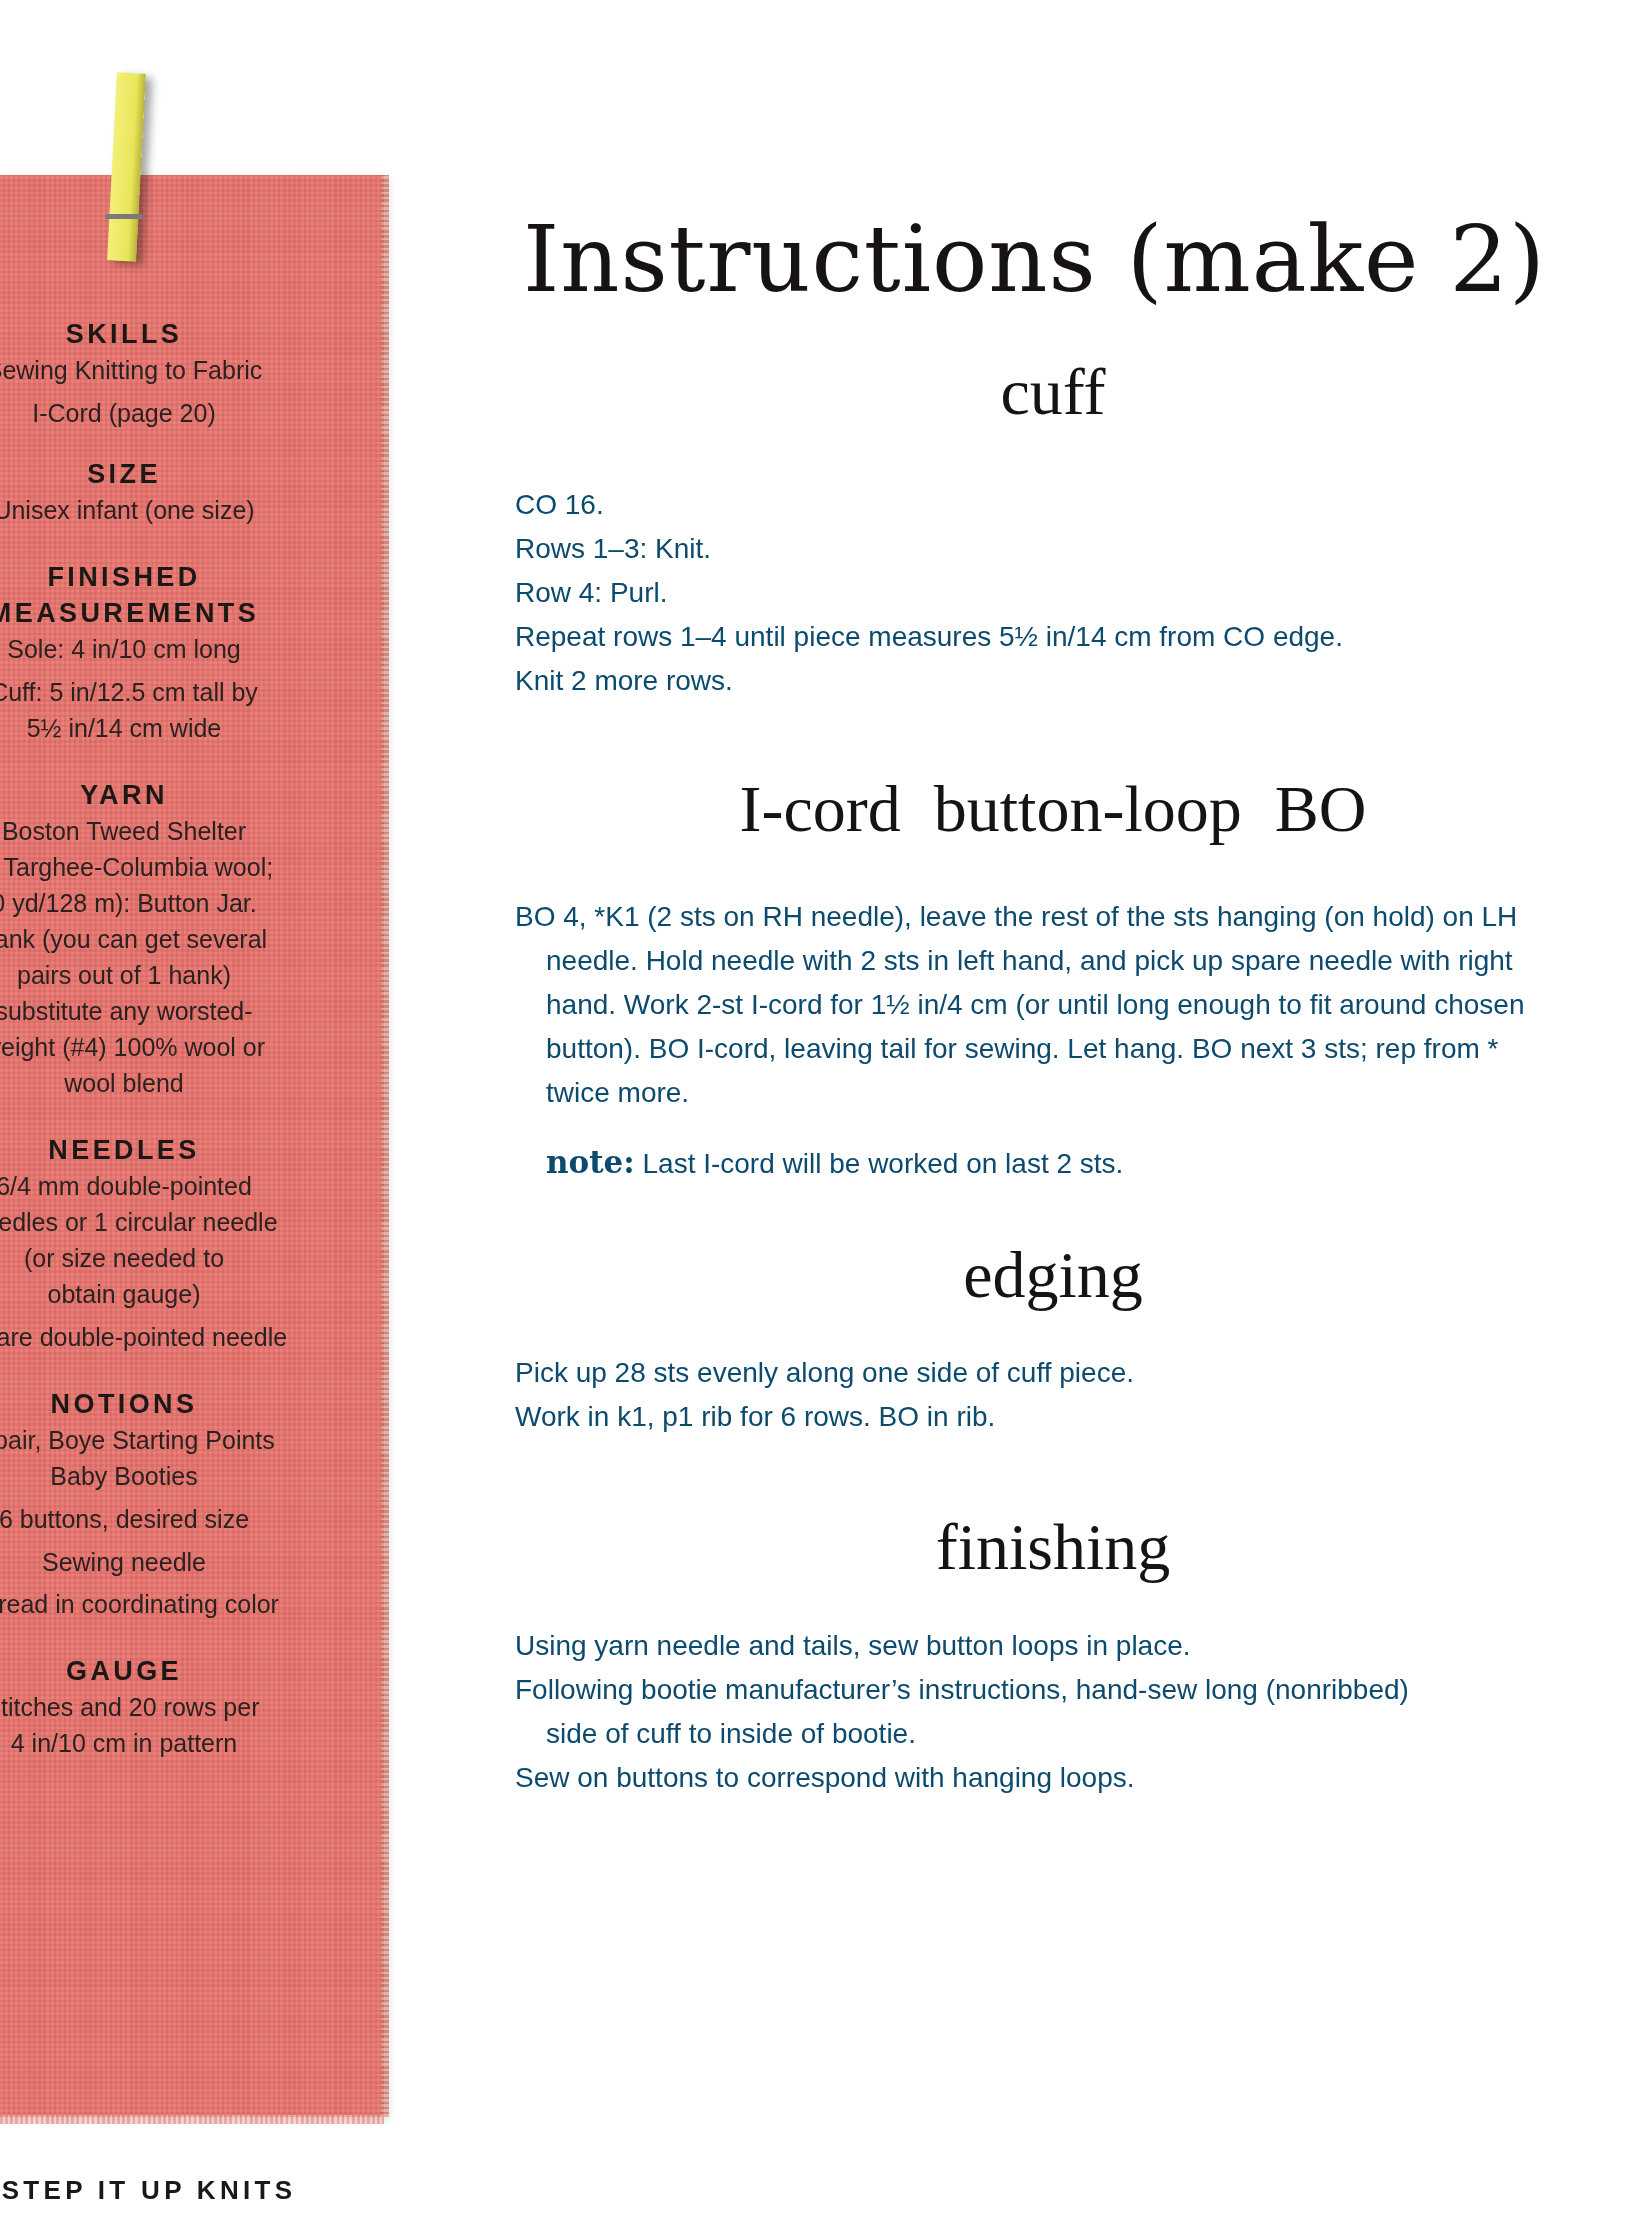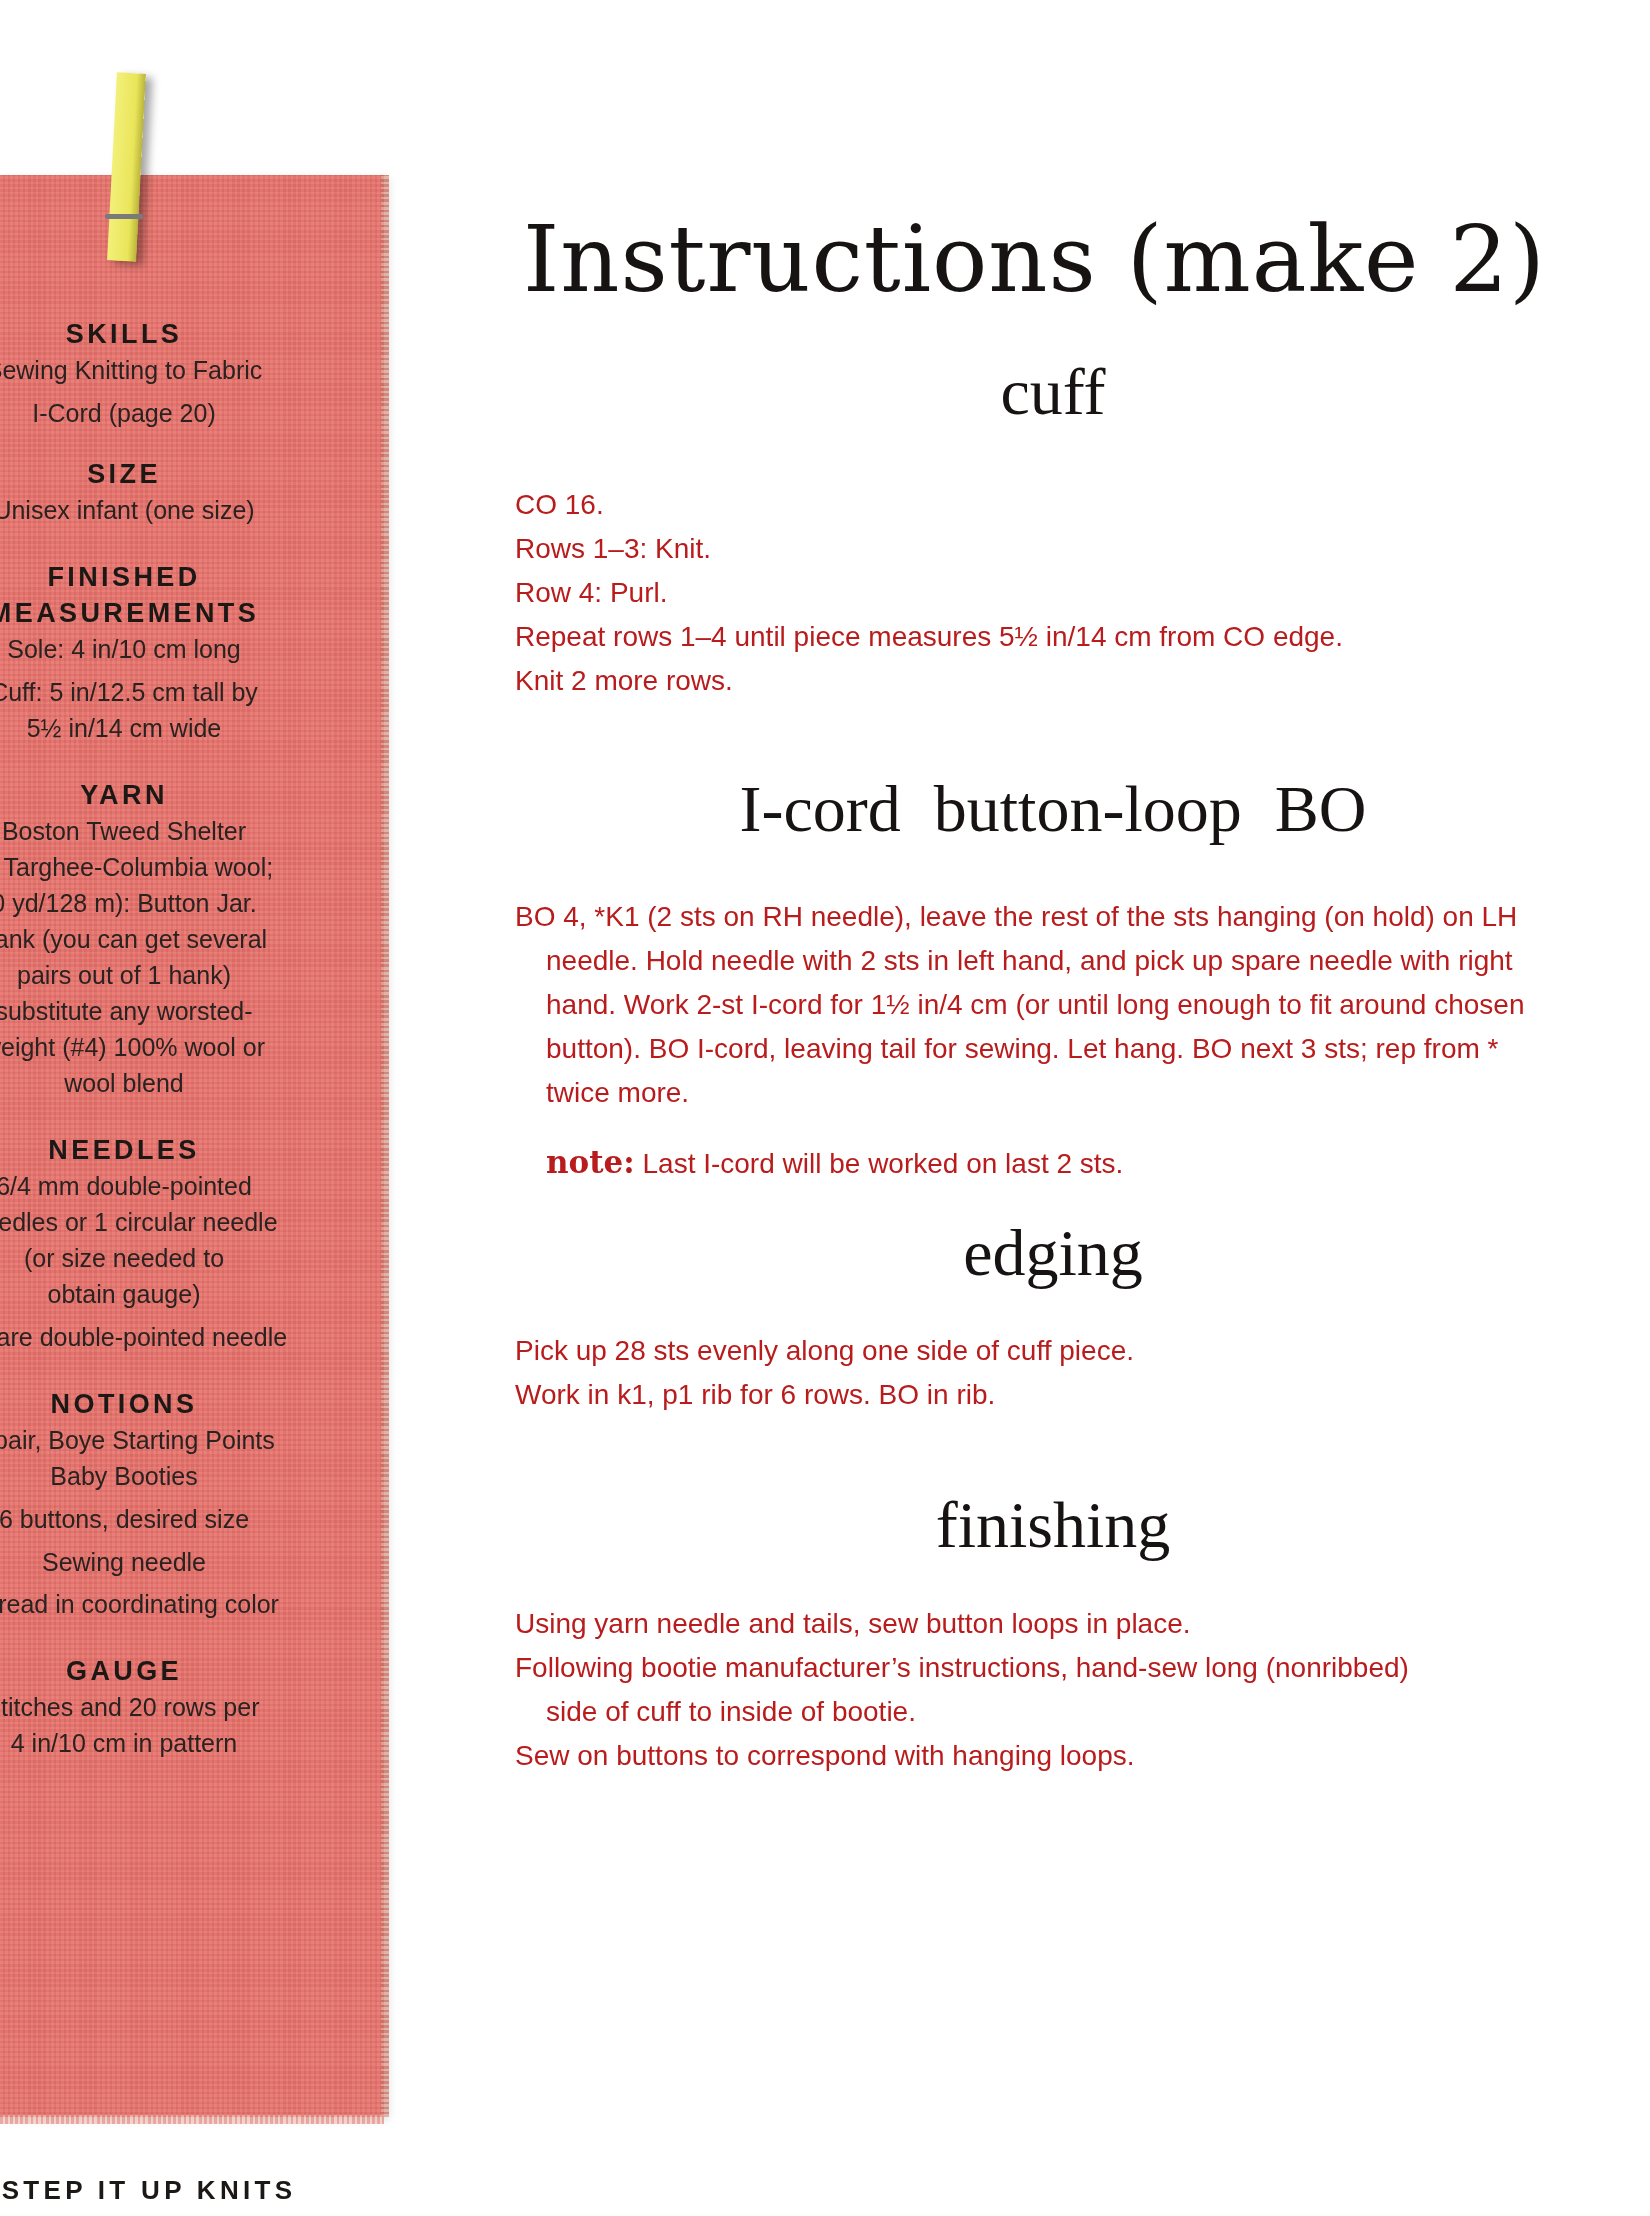--- a/index.html
+++ b/index.html
@@ -28,21 +28,21 @@
 
   .sidebar { position:absolute; left:-34px; top:316px; width:316px; text-align:center; z-index:2; font-family:"Liberation Sans", sans-serif; }
   .sb-section { margin-bottom:31px; }
   .sb-heading { font-weight:bold; font-size:27px; letter-spacing:3.4px; color:#1c1816; line-height:36px; }
   .sb-line { font-size:25px; line-height:36px; color:#2a2220; white-space:nowrap; }
   .sb-line.gap { margin-top:6.8px; }
 
   .main { position:absolute; left:515px; top:192px; width:1076px; }
   .title { font-family:"DejaVu Serif", serif; font-size:92px; line-height:120px; margin:8px; letter-spacing:0.9px; color:#161312; font-weight:normal; }
   .h2 { font-family:"Liberation Serif", serif; font-size:66px; margin:0; color:#161312; font-weight:normal;text-align:center; }
-  .body-text { font-family:"Liberation Sans", sans-serif; font-size:28px; line-height:44px; color:#b91c1c; }
+  .body-text { font-family:"Liberation Sans", sans-serif; font-size:28px; line-height:44px; color:#0c4a6e; }
   .para-hang { padding-left:31px; text-indent:-31px; }
   .note { padding-left:31px; margin-top:25px; }
   .note-label { font-family:"DejaVu Serif", serif; font-weight:bold; font-size:31px; }
   .footer { position:absolute; left:1.7px; top:2175px; font-family:"Liberation Sans", sans-serif; font-weight:bold; font-size:26px; letter-spacing:4.3px; color:#1c1816; }
 </style>
 </head>
 <body>
 
 <div class="fabric"></div>
 <div class="clothespin">
@@ -117,21 +117,21 @@
 
   <section style="margin-top:68px">
     <h2 class="h2" style="white-space:pre">I-cord  button-loop  BO</h2>
     <div class="body-text para-hang" style="margin-top:48px; width:1016px">BO 4, *K1 (2 sts on RH needle), leave the rest of the sts hanging (on hold) on LH needle. Hold needle with 2 sts in left hand, and pick up spare needle with right hand. Work 2-st I-cord for 1½ in/4 cm (or until long enough to fit around chosen button). BO I-cord, leaving tail for sewing. Let hang. BO next 3 sts; rep from * twice more.</div>
     <div class="body-text note">
       <span class="note-label">note:</span>
       <span>Last I-cord will be worked on last 2 sts.</span>
     </div>
   </section>
 
-  <section style="margin-top:29px">
+  <section style="margin-top:51px">
     <h2 class="h2">edging</h2>
     <div class="body-text" style="margin-top:38px">
       <div>Pick up 28 sts evenly along one side of cuff piece.</div>
       <div>Work in k1, p1 rib for 6 rows. BO in rib.</div>
     </div>
   </section>
 
   <section style="margin-top:70px">
     <h2 class="h2">finishing</h2>
     <div class="body-text" style="margin-top:39px">

